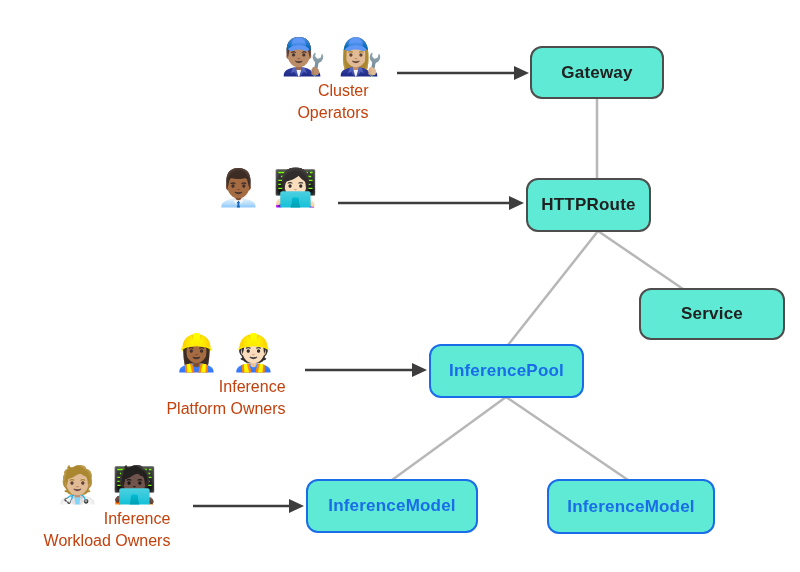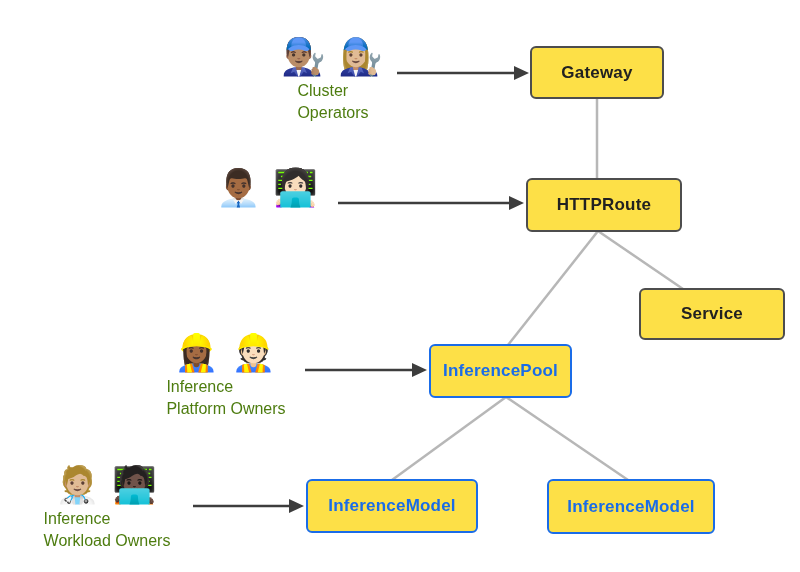--- a/index.html
+++ b/index.html
@@ -13,22 +13,22 @@
   }
   svg.edges {
     position: absolute;
     left: 0; top: 0;
     width: 800px; height: 572px;
     z-index: 1;
   }
   .node {
     position: absolute;
     box-sizing: border-box;
-    background: #fde047;
-    border-radius: 6px;
+    background: #5eead4;
+    border-radius: 12px;
     display: flex;
     align-items: center;
     justify-content: center;
     font-weight: 700;
     font-size: 17px;
     letter-spacing: 0.2px;
     z-index: 2;
   }
   .node.gray {
     border: 2.5px solid #4d4d4d;
@@ -48,22 +48,22 @@
   .persona .emoji {
     font-size: 36px;
     line-height: 1.15;
     white-space: nowrap;
     letter-spacing: 1px;
   }
   .persona .plabel {
     margin-top: 3px;
     font-size: 16px;
     line-height: 1.38;
-    color: #4d7c0f;
-    text-align: left;
+    color: #c2410c;
+    text-align: right;
     white-space: pre-line;
   }
 </style>
 </head>
 <body>
 
 <div class="canvas">
 
   <svg class="edges" viewBox="0 0 800 572" xmlns="http://www.w3.org/2000/svg">
 
@@ -108,23 +108,23 @@
   </div>
 
   <div class="persona" style="left:22px; top:464px; width:170px;">
     <div class="emoji">🧑🏼‍⚕️ 🧑🏿‍💻</div>
     <div class="plabel">Inference
 Workload Owners</div>
   </div>
 
   <div class="node gray" style="left:530px; top:46px; width:134px; height:53px;">Gateway</div>
 
-  <div class="node gray" style="left:526px; top:178px; width:156px; height:54px;">HTTPRoute</div>
+  <div class="node gray" style="left:526px; top:178px; width:125px; height:54px;">HTTPRoute</div>
 
   <div class="node gray" style="left:611px; top:288px; width:146px; height:52px;margin-left:28px;">Service</div>
 
-  <div class="node blue" style="left:429px; top:344px; width:143px; height:54px;">InferencePool</div>
+  <div class="node blue" style="left:429px; top:344px; width:155px; height:54px;">InferencePool</div>
 
   <div class="node blue" style="left:306px; top:479px; width:172px; height:54px;">InferenceModel</div>
 
   <div class="node blue" style="left:547px; top:479px; width:168px; height:55px;">InferenceModel</div>
 
 </div>
 
 </body></html>

